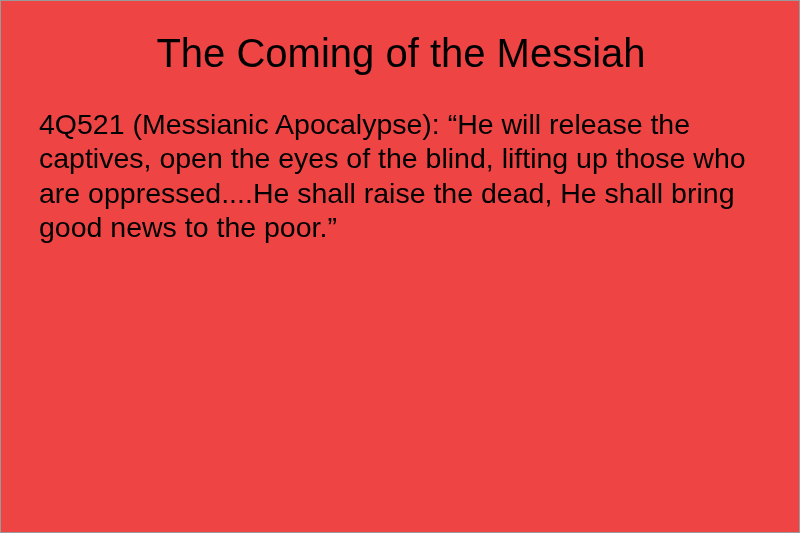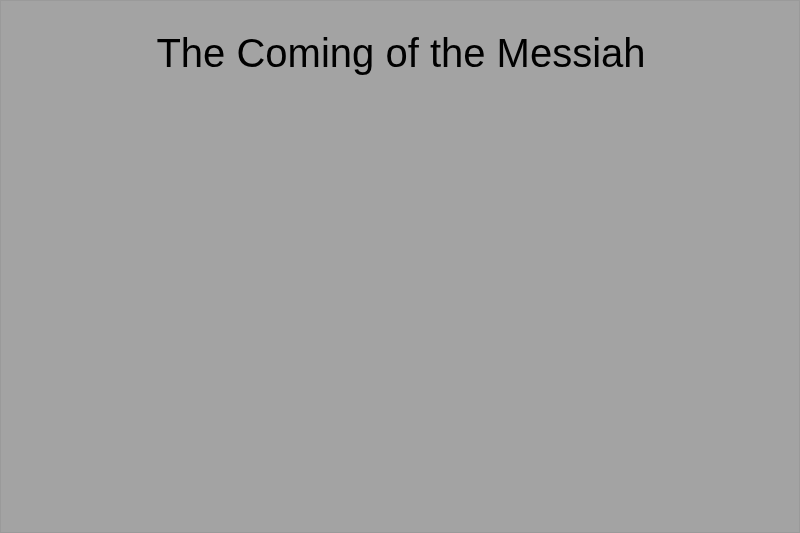--- a/index.html
+++ b/index.html
@@ -7,21 +7,21 @@
     padding: 0;
     background: #ffffff;
   }
   body {
     font-family: "Liberation Sans", sans-serif;
   }
   .slide {
     position: relative;
     width: 800px;
     height: 533px;
-    background: #a3a3a3;
+    background: #ef4444;
     border: 1px solid #9a9a9a;
     box-sizing: border-box;
     overflow: hidden;
   }
   .slide-title {
     position: absolute;
     top: 30px;
     left: 0;
     width: 800px;
     text-align: center;
@@ -49,16 +49,17 @@
   }
 </style>
 </head>
 <body>
 
 <div class="slide">
 
   <div class="slide-title">The Coming of the Messiah</div>
 
   <div class="body-block">
+    <p class="para">4Q521 (Messianic Apocalypse): “He will release the captives, open the eyes of the blind, lifting up those who are oppressed....He shall raise the dead, He shall bring good news to the poor.”</p>
     <div class="para-gap"></div>
   </div>
 
 </div>
 
 </body></html>

